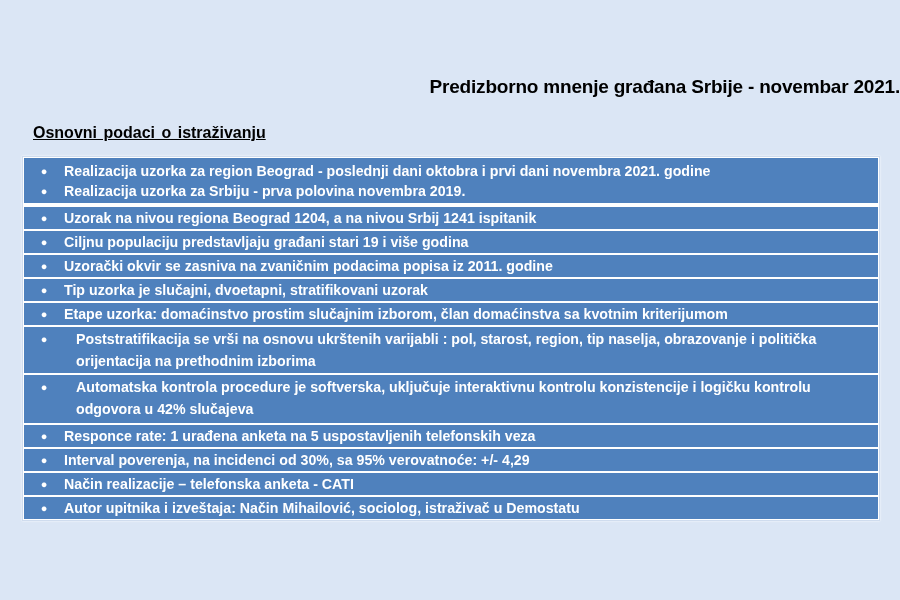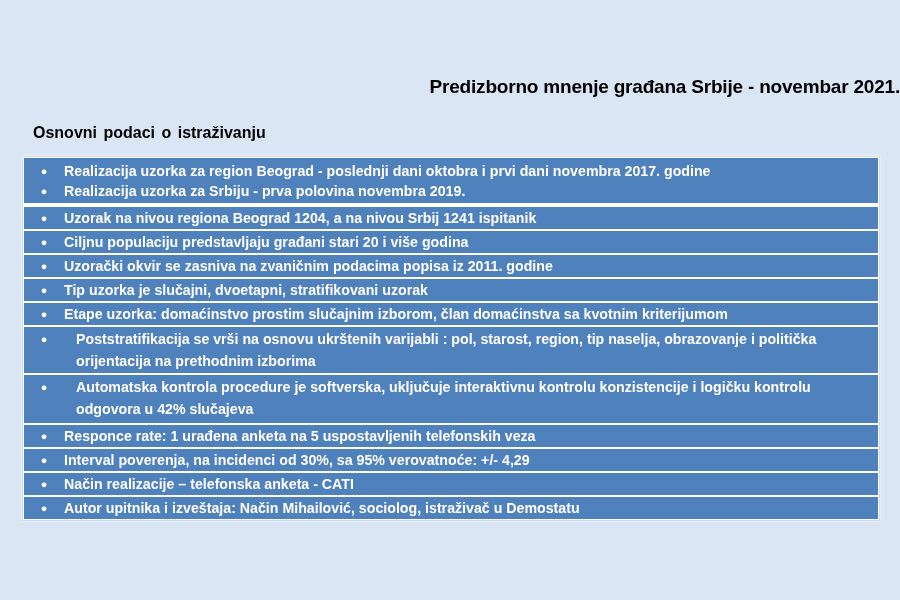--- a/index.html
+++ b/index.html
@@ -13,21 +13,21 @@
     position:absolute; left:0; top:0; width:900px; height:600px;
     background:#dbe6f5;
   }
   .title {
     position:absolute; left:0; top:76px; width:900px; text-align:right;
     font-size:19px; font-weight:bold; color:#000;
     letter-spacing:-0.2px;
   }
   .subtitle {
     position:absolute; left:33px; top:124px;
-    font-size:16px; font-weight:bold; color:#000; 
+    font-size:16px; font-weight:bold; color:#000; text-decoration:underline;
     word-spacing:2px;
   }
   .table {
     position:absolute; left:22px; top:156px; width:856px;
     background:#ffffff;
     border:1px solid #cfdcee;
     box-shadow:0 0 2px rgba(255,255,255,0.9);
   }
   .row {
     background:#4f81bd;
@@ -56,39 +56,39 @@
 
 <div class="slide">
   <div class="title">Predizborno mnenje građana Srbije - novembar 2021.</div>
   <div class="subtitle">Osnovni  podaci  o istraživanju</div>
 
   <div class="table">
 
     <div class="row first" style="height:45px; padding-top:3px; line-height:20px;">
       <div class="line">
         <span class="bullet">●</span>
-        <span class="text">Realizacija uzorka za region Beograd - poslednji dani oktobra i prvi dani novembra 2017. godine</span>
+        <span class="text">Realizacija uzorka za region Beograd - poslednji dani oktobra i prvi dani novembra 2021. godine</span>
       </div>
       <div class="line">
         <span class="bullet">●</span>
         <span class="text">Realizacija uzorka za Srbiju - prva polovina novembra 2019.</span>
       </div>
     </div>
 
     <div class="row" style="height:22px; line-height:22px;">
       <div class="line">
         <span class="bullet">●</span>
         <span class="text">Uzorak na nivou regiona Beograd 1204, a na nivou Srbij 1241 ispitanik</span>
       </div>
     </div>
 
     <div class="row" style="height:22px; line-height:22px;">
       <div class="line">
         <span class="bullet">●</span>
-        <span class="text">Ciljnu populaciju predstavljaju građani stari 20 i više godina</span>
+        <span class="text">Ciljnu populaciju predstavljaju građani stari 19 i više godina</span>
       </div>
     </div>
 
     <div class="row" style="height:22px; line-height:22px;">
       <div class="line">
         <span class="bullet">●</span>
         <span class="text">Uzorački okvir se zasniva na zvaničnim podacima popisa iz 2011. godine</span>
       </div>
     </div>
 

